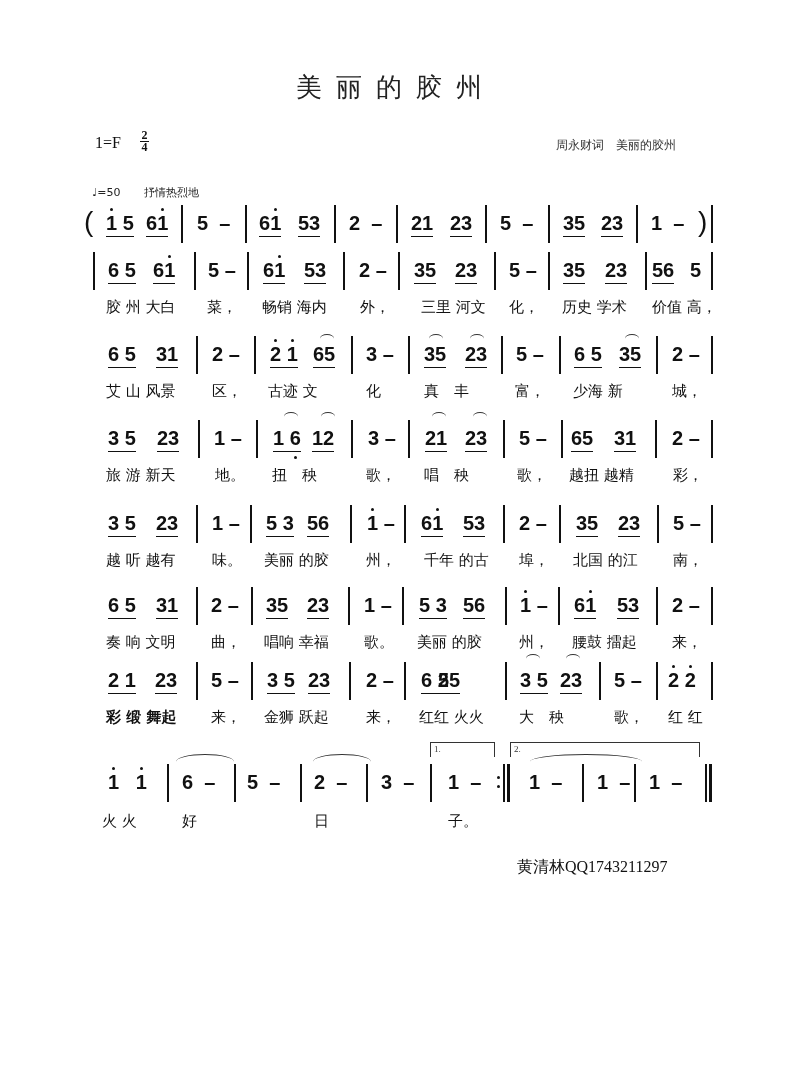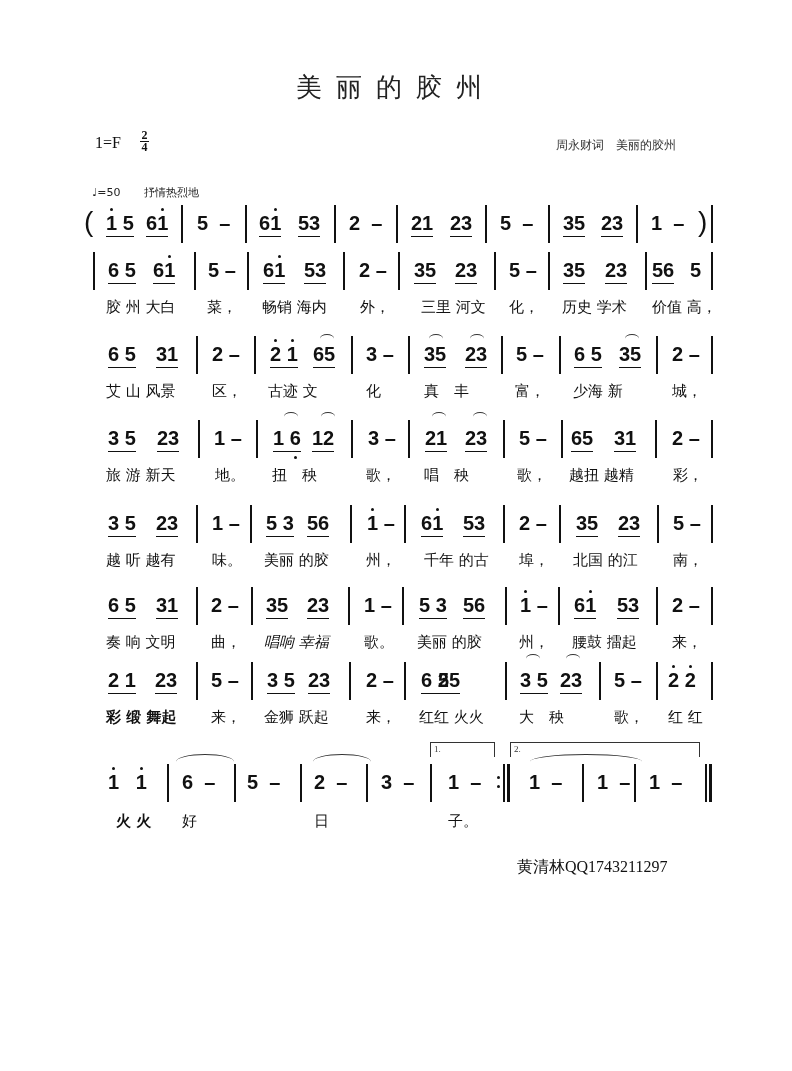--- a/index.html
+++ b/index.html
@@ -211,21 +211,21 @@
 <div class="row" style="top:587px;">
   <span class="note u" style="left:108px;">6 5</span>
   <span class="note u" style="left:156px;">31</span>
   <span class="lyric" style="left:106px;">奏 响 文明</span>
   <div class="bar" style="left:196px;"></div>
   <span class="note" style="left:211px;">2 –</span>
   <span class="lyric" style="left:211px;">曲，</span>
   <div class="bar" style="left:251px;"></div>
   <span class="note u" style="left:266px;">35</span>
   <span class="note u" style="left:307px;">23</span>
-  <span class="lyric" style="left:264px;font-style:italic;">唱响 幸福</span>
+  <span class="lyric" style="left:264px;">唱响 幸福</span>
   <div class="bar" style="left:348px;"></div>
   <span class="note" style="left:364px;">1 –</span>
   <span class="lyric" style="left:364px;">歌。</span>
   <div class="bar" style="left:402px;"></div>
   <span class="note u" style="left:419px;">5 3</span>
   <span class="note u" style="left:463px;">56</span>
   <span class="lyric" style="left:417px;">美丽 的胶</span>
   <div class="bar" style="left:505px;"></div>
   <span class="note" style="left:520px;"><span class="hdot">1</span> –</span>
   <span class="lyric" style="left:519px;">州，</span>
@@ -267,21 +267,21 @@
   <span class="note" style="left:614px;">5 –</span>
   <span class="lyric" style="left:614px;">歌，</span>
   <div class="bar" style="left:656px;"></div>
   <span class="note" style="left:668px;"><span class="hdot">2</span> <span class="hdot">2</span></span>
   <span class="lyric" style="left:668px;">红 红</span>
   <div class="bar" style="left:711px;"></div>
 </div>
 
 <div class="row" style="top:764px;">
   <span class="note" style="left:108px;"><span class="hdot">1</span> &nbsp;&nbsp;<span class="hdot">1</span></span>
-  <span class="lyric" style="left:116px; top:48px;font-weight:bold;">火 火</span>
+  <span class="lyric" style="left:102px; top:48px;">火 火</span>
   <div class="bar" style="left:167px;"></div>
   <div class="tie" style="left:176px; width:58px;"></div>
   <span class="note" style="left:182px;">6 &nbsp;–</span>
   <span class="lyric" style="left:182px; top:48px;">好</span>
   <div class="bar" style="left:234px;"></div>
   <span class="note" style="left:247px;">5 &nbsp;–</span>
   <div class="bar" style="left:300px;"></div>
   <div class="tie" style="left:313px; width:58px;"></div>
   <span class="note" style="left:314px;">2 &nbsp;–</span>
   <span class="lyric" style="left:314px; top:48px;">日</span>

